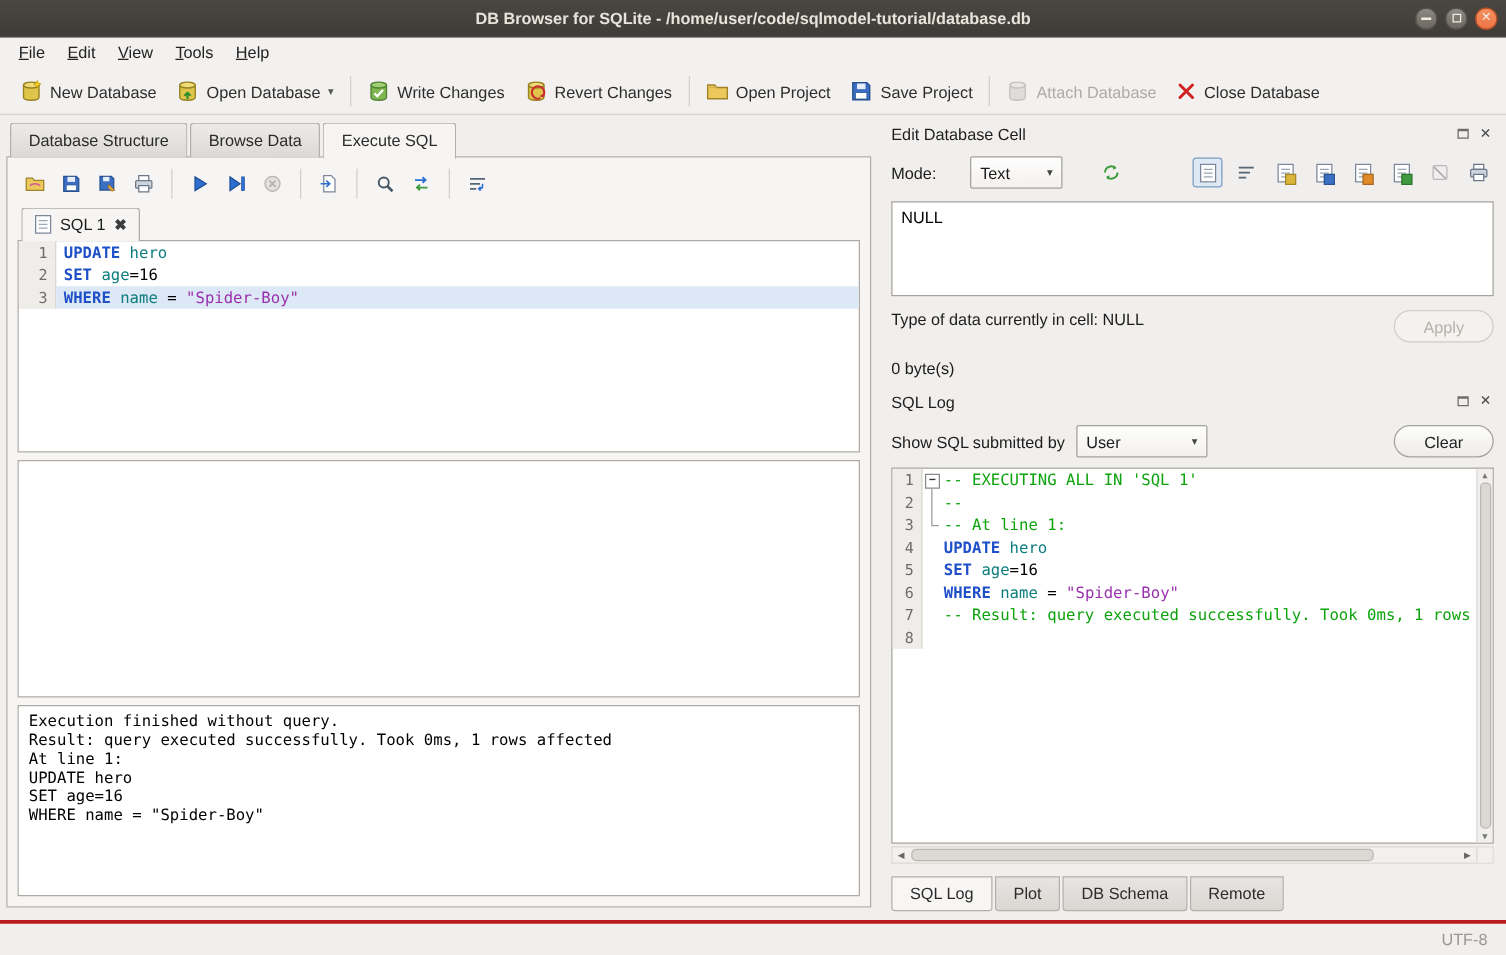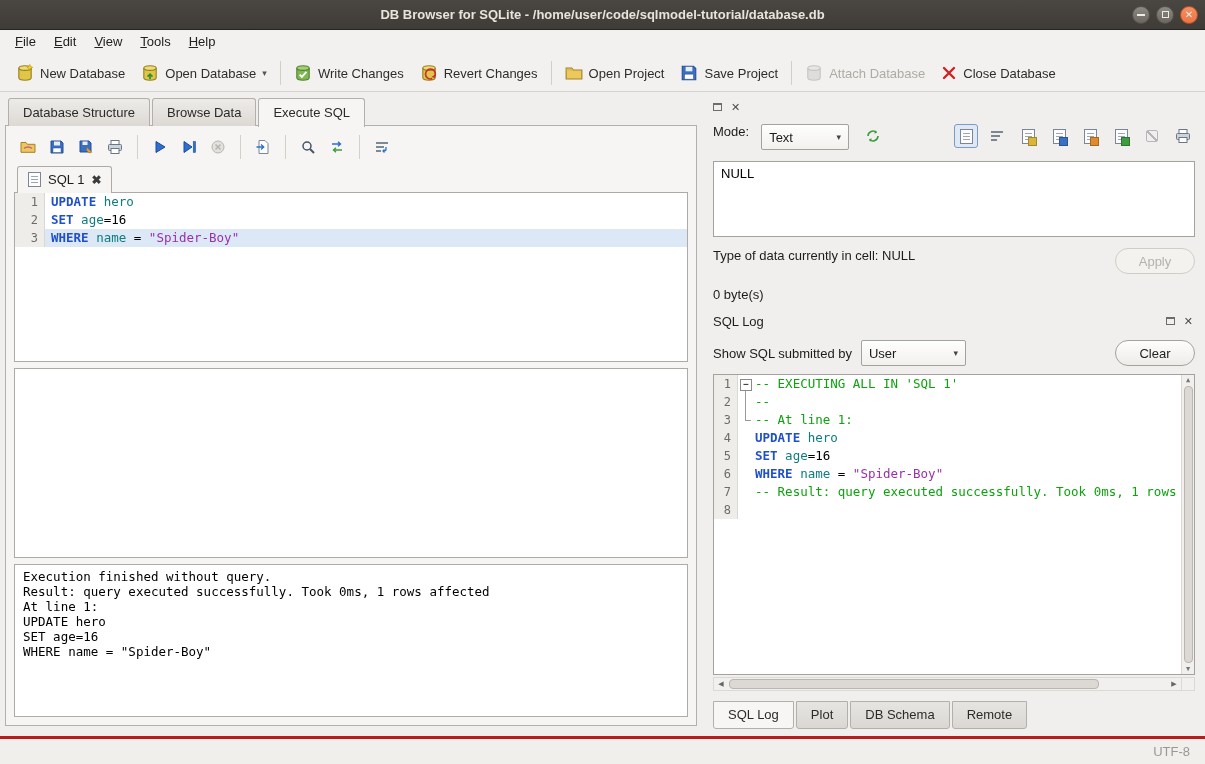--- a/index.html
+++ b/index.html
@@ -63,25 +63,25 @@
 .msg-line{white-space:pre}
 
 
 .right-panel{flex:1;display:flex;flex-direction:column;padding:4px 10px 0 10px;min-width:0;min-height:0}
 .dock-header{display:flex;align-items:center;height:22px;flex:0 0 22px}
 .dh-title{flex:1;color:#1e1e1e}
 .dh-icons{display:flex;gap:9px;align-items:center;padding-right:2px}
 .float-box{width:9px;height:8px;border:1px solid #6e6c68;border-top-width:2px;display:inline-block}
 .dh-close{font-size:11px;color:#4a4a4a;line-height:1}
 
-.mode-row{display:flex;align-items:flex-start;margin-top:6px;gap:12px;flex:0 0 28px}
+.mode-row{display:flex;align-items:center;margin-top:6px;gap:27px;flex:0 0 28px}
 .combo{height:26px;border:1px solid #a5a29d;background:linear-gradient(#fefefe,#f3f1ee);display:flex;align-items:center;padding:0 7px;border-radius:2px}
 .combo .combo-label{flex:1}
 .combo-arrow{font-size:9px;color:#444;margin-left:10px}
-.combo.mode{width:88px}
+.combo.mode{width:74px}
 .combo.user{width:105px}
 .cellbar{display:flex;align-items:center;gap:7px;margin-left:auto}
 .pg{width:13px;height:15px;border:1px solid #7b8698;background:#fdfdfd;position:relative;display:inline-block}
 .pg::before{content:'';position:absolute;left:2px;top:3px;right:2px;height:1px;background:#9aa5b5;box-shadow:0 3px 0 #9aa5b5,0 6px 0 #9aa5b5}
 .pg.c-blue::after,.pg.c-green::after,.pg.c-orange::after,.pg.c-gold::after{content:'';position:absolute;right:-3px;bottom:-3px;width:7px;height:7px;border:1px solid rgba(0,0,0,.25)}
 .pg.c-blue::after{background:#3a6fc4}
 .pg.c-green::after{background:#3f9b3f}
 .pg.c-orange::after{background:#e08a2a}
 .pg.c-gold::after{background:#d9b53a}
 .null-glyph{width:12px;height:12px;border:1px solid #a09da7;border-radius:2px;display:inline-block;background:linear-gradient(45deg,transparent 44%,#a09da7 44%,#a09da7 56%,transparent 56%);opacity:.7}
@@ -336,20 +336,21 @@
             <div class="msg-line">UPDATE hero</div>
             <div class="msg-line">SET age=16</div>
             <div class="msg-line">WHERE name = "Spider-Boy"</div>
           </div>
       </div>
     </div>
 
     <div class="right-panel">
 
       <div class="dock-header">
+        <span class="dh-title">Edit Database Cell</span>
         <span class="dh-icons">
           <span class="float-box"></span>
           <span class="dh-close">✕</span>
         </span>
       </div>
 
       <div class="mode-row">
         <span>Mode:</span>
         <div class="combo mode">
           <span class="combo-label">Text</span>

